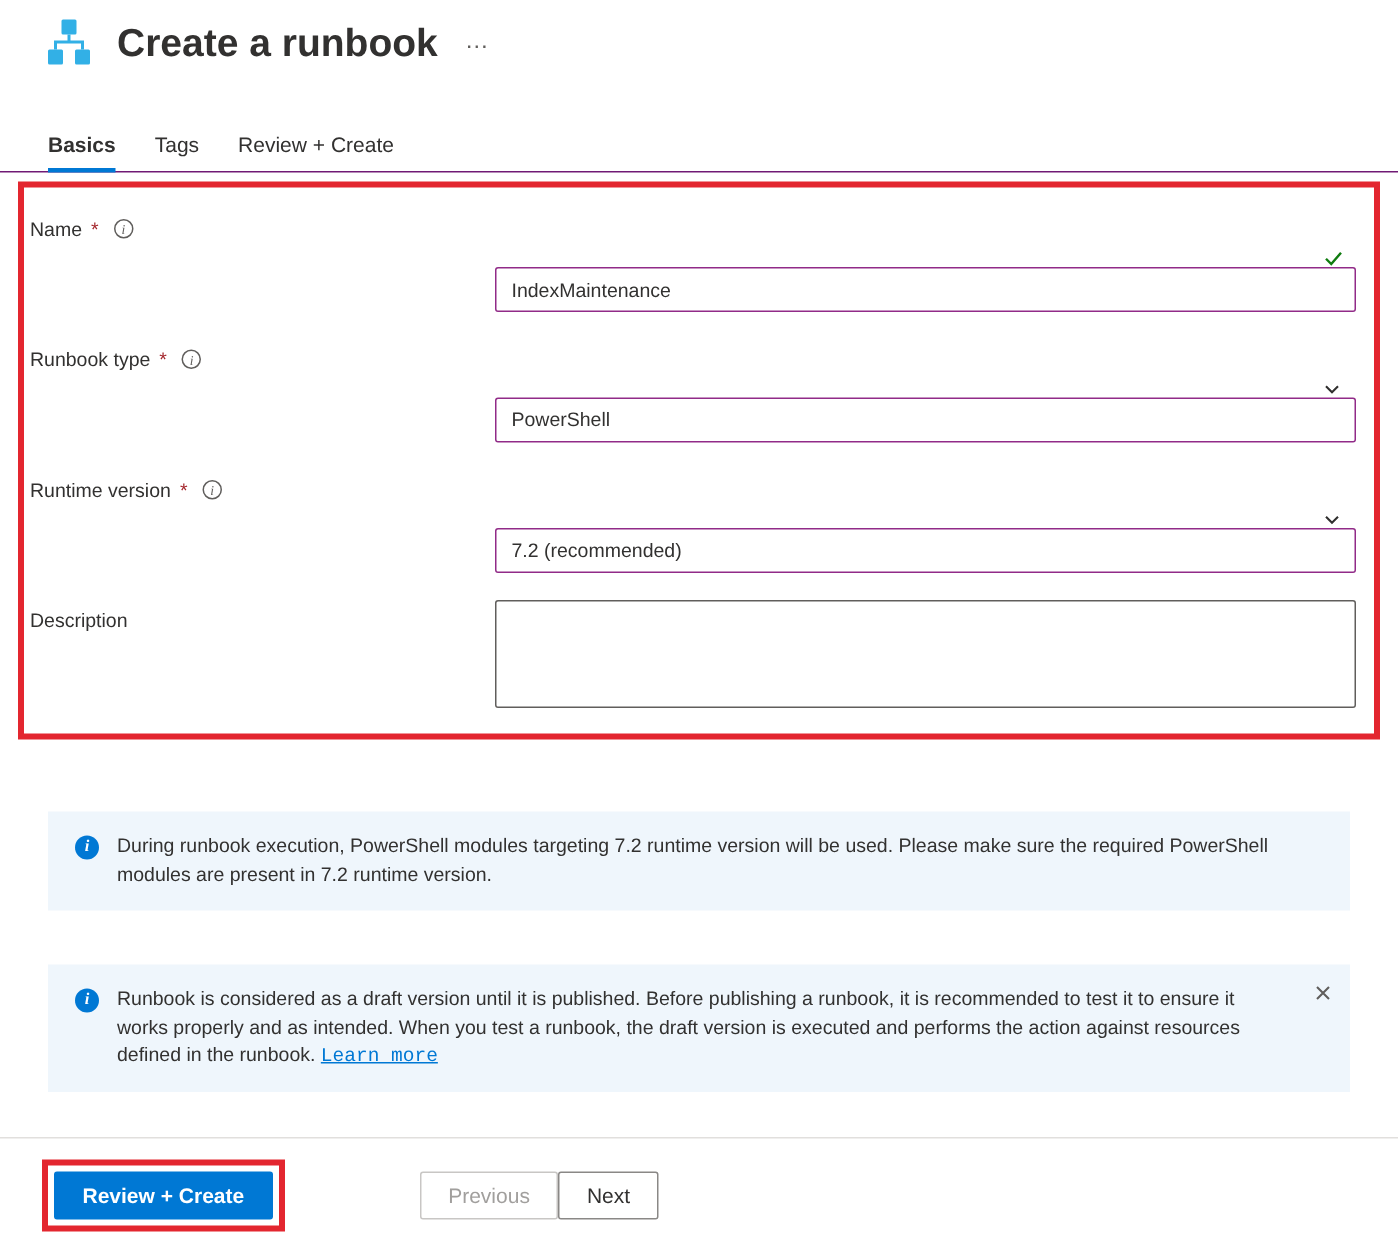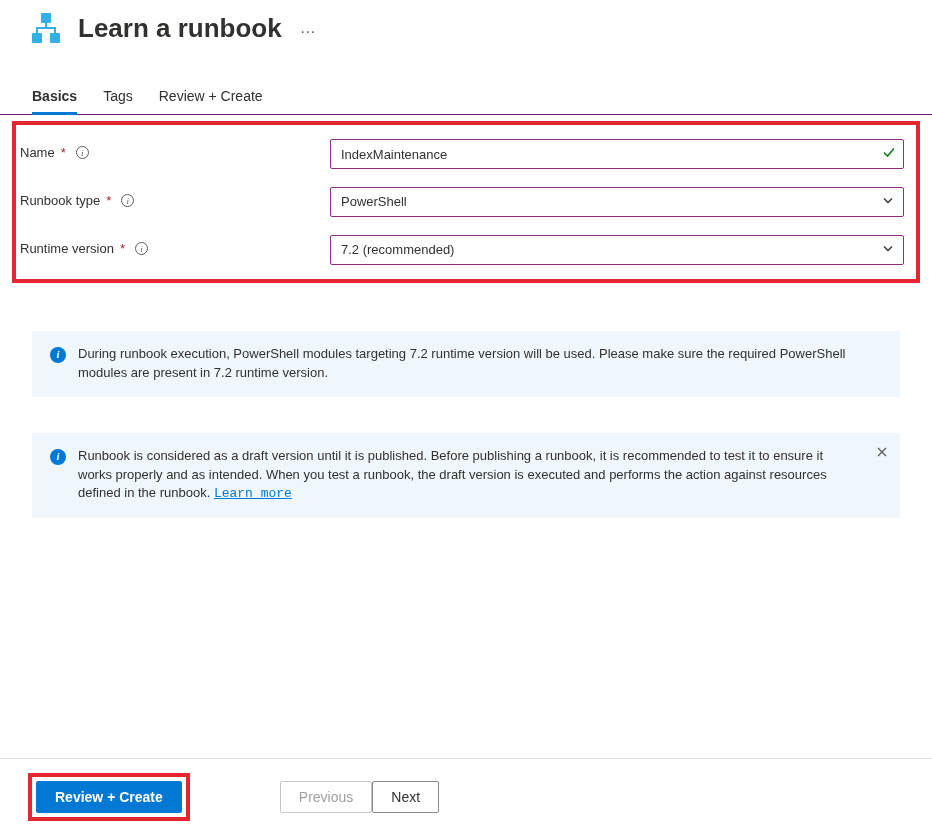--- a/index.html
+++ b/index.html
@@ -85,20 +85,21 @@
     .txt, .sel {
       width: 100%;
       height: 30px;
       border: 1px solid #912b88;
       border-radius: 2px;
       padding: 0 30px 0 10px;
       font-size: 13px;
       color: #323130;
       background: #fff;
       outline: none;
+      margin-top: 39px;
     }
     .sel { cursor: pointer; }
     .chk-icon {
       position: absolute;
       right: 8px; top: 50%; transform: translateY(-50%);
       color: #107c10;
     }
     .chevron {
       position: absolute;
       right: 10px; top: 50%; transform: translateY(-50%);
@@ -185,21 +186,21 @@
 
 <div class="header">
   <div class="header-icon-wrap">
     <svg width="34" height="34" viewBox="0 0 34 34">
       <rect x="12" y="2" width="10" height="10" rx="1" fill="#32b0e6"></rect>
       <rect x="3" y="22" width="10" height="10" rx="1" fill="#32b0e6"></rect>
       <rect x="21" y="22" width="10" height="10" rx="1" fill="#32b0e6"></rect>
       <path d="M17 12 V17 H8 V22 M17 17 H26 V22" stroke="#32b0e6" stroke-width="2" fill="none"></path>
     </svg>
   </div>
-  <h1>Learn a runbook</h1>
+  <h1>Create a runbook</h1>
   <span class="more-dots">…</span>
 </div>
 
 <div class="tabs">
   <div class="tab active">Basics</div>
   <div class="tab">Tags</div>
   <div class="tab">Review + Create</div>
 </div>
 
 <div class="highlight-box">
@@ -248,20 +249,28 @@
         <span>7.2 (recommended)</span>
       </div>
       <span class="chevron">
         <svg width="12" height="12" viewBox="0 0 12 12">
             <path d="M2 4 L6 8 L10 4" stroke="#323130" stroke-width="1.4" fill="none"></path>
           </svg>
       </span>
     </div>
   </div>
 
+  <div class="form-row">
+    <div class="form-label">
+      <span>Description</span>
+    </div>
+    <div class="form-field">
+      <textarea class="ta" style=""></textarea>
+    </div>
+  </div>
 </div>
 
 <div class="infobox">
   <div class="info-blue">i</div>
   <div>During runbook execution, PowerShell modules targeting 7.2 runtime version will be used. Please make sure the required PowerShell modules are present in 7.2 runtime version.</div>
 </div>
 
 <div class="infobox second">
   <div class="info-blue">i</div>
   <div>

